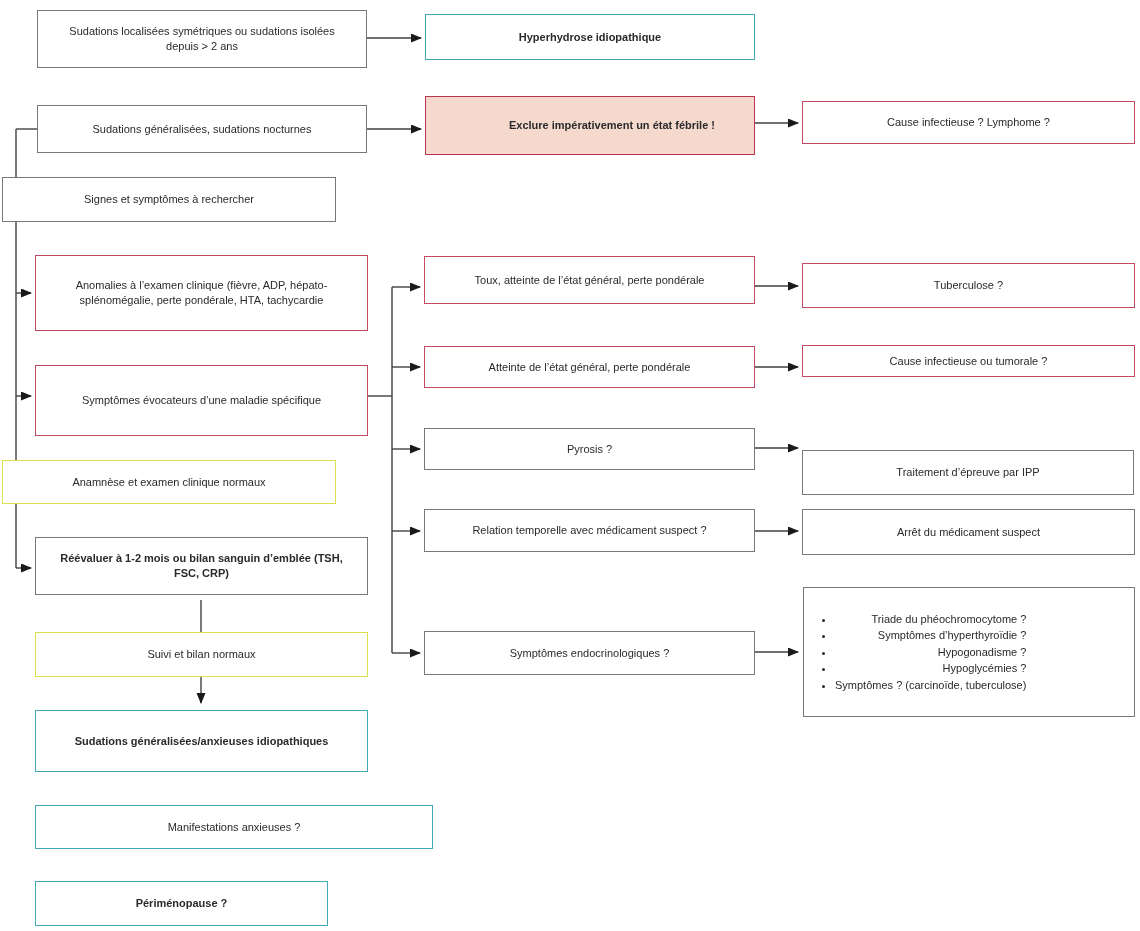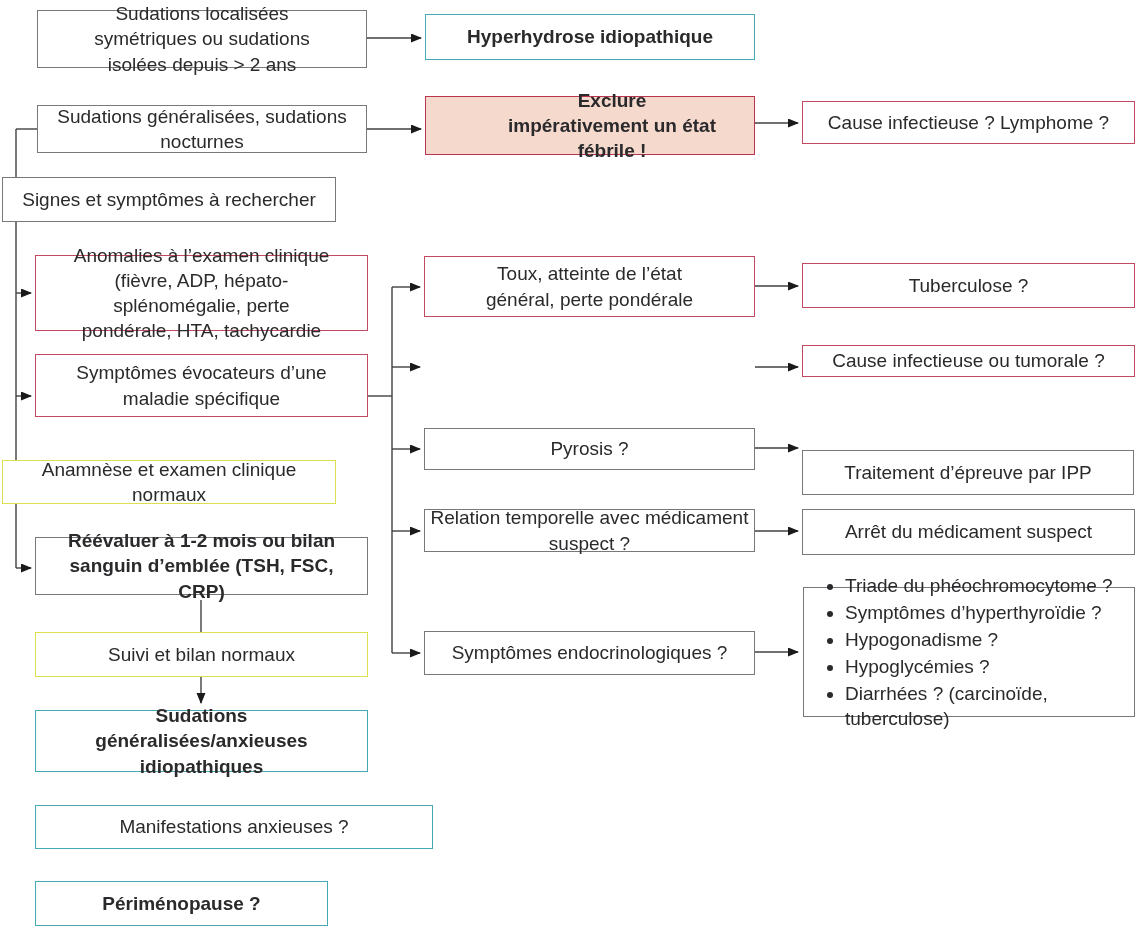--- a/index.html
+++ b/index.html
@@ -11,35 +11,35 @@
     position:relative; width:1140px; height:931px; background:#ffffff;
     font-family:"Liberation Sans", sans-serif; color:var(--ink);
   }
   svg.wires{position:absolute; left:0; top:0; z-index:0;}
   svg.wires line{stroke:var(--line); stroke-width:1.4;}
   svg.wires .arrhead{fill:#1a1a1a;}
   .node{
     position:absolute; z-index:1; box-sizing:border-box;
     display:flex; align-items:center; justify-content:center;
     background:#ffffff; text-align:center;
-    font-size:19px; line-height:1.32; padding:2px 4px;
+    font-size:11px; line-height:1.32; padding:2px 4px;
   }
   .node span{display:inline-block;}
   .b-gray{border:1.6px solid var(--gray);}
   .b-teal{border:1.6px solid var(--teal);}
   .b-red{border:1.4px solid var(--red);}
   .b-red-strong{border:1.6px solid var(--red-strong);}
   .b-yellow{border:1.6px solid var(--yellow);}
   .fill-salmon{background:var(--salmon-fill);padding-left:48px;}
   .bold{font-weight:bold;}
   .mw210{max-width:210px;} .mw250{max-width:250px;} .mw260{max-width:260px;}
   .mw270{max-width:270px;} .mw300{max-width:300px;}
   .list-node{justify-content:flex-start; align-items:center; text-align:left;}
   .list-node ul{margin:0; padding:0 0 0 26px; list-style:disc;}
-  .list-node li{margin:2px 11px;}
+  .list-node li{margin:2px 1px;text-align:right;}
 </style>
 </head>
 <body>
 
 <div class="canvas">
 
   <svg class="wires" width="1140" height="931" aria-hidden="true">
     <defs>
       <marker id="arr" markerUnits="userSpaceOnUse" markerWidth="12" markerHeight="10" refX="10" refY="4.5" orient="auto">
         <path class="arrhead" d="M0,0 L11,4.5 L0,9 Z"></path>
@@ -95,21 +95,21 @@
   </div>
 
   <div class="node b-gray" style="left:2px; top:177px; width:334px; height:45px;">
     <span>Signes et symptômes à rechercher</span>
   </div>
 
   <div class="node b-red" style="left:35px; top:255px; width:333px; height:76px;">
     <span class="mw260">Anomalies à l’examen clinique (fièvre, ADP, hépato-splénomégalie, perte pondérale, HTA, tachycardie</span>
   </div>
 
-  <div class="node b-red" style="left:35px; top:354px; width:333px; height:63px;">
+  <div class="node b-red" style="left:35px; top:365px; width:333px; height:71px;">
     <span class="mw260">Symptômes évocateurs d’une maladie spécifique</span>
   </div>
 
   <div class="node b-yellow" style="left:2px; top:460px; width:334px; height:44px;">
     <span>Anamnèse et examen clinique normaux</span>
   </div>
 
   <div class="node b-gray bold" style="left:35px; top:537px; width:333px; height:58px;">
     <span class="mw300">Réévaluer à 1-2 mois ou bilan sanguin d’emblée (TSH, FSC, CRP)</span>
   </div>
@@ -123,24 +123,27 @@
   </div>
 
   <div class="node b-teal" style="left:35px; top:805px; width:398px; height:44px;">
     <span>Manifestations anxieuses ?</span>
   </div>
 
   <div class="node b-teal bold" style="left:35px; top:881px; width:293px; height:45px;">
     <span>Périménopause ?</span>
   </div>
 
-  <div class="node b-red" style="left:424px; top:256px; width:331px; height:61px;">
+  <div class="node b-red" style="left:424px; top:256px; width:331px; height:48px;">
     <span class="mw250">Toux, atteinte de l’état général, perte pondérale</span>
   </div>
 
+  <div class="node b-red" style="left:424px; top:346px; width:331px; height:42px;">
+    <span>Atteinte de l’état général, perte pondérale</span>
+  </div>
 
   <div class="node b-gray" style="left:424px; top:428px; width:331px; height:42px;">
     <span>Pyrosis ?</span>
   </div>
 
   <div class="node b-gray" style="left:424px; top:509px; width:331px; height:43px;">
     <span>Relation temporelle avec médicament suspect ?</span>
   </div>
 
   <div class="node b-gray" style="left:424px; top:631px; width:331px; height:44px;">
@@ -162,17 +165,17 @@
   <div class="node b-gray" style="left:802px; top:509px; width:333px; height:46px;">
     <span>Arrêt du médicament suspect</span>
   </div>
 
   <div class="node b-gray list-node" style="left:803px; top:587px; width:332px; height:130px;">
     <ul>
       <li>Triade du phéochromocytome ?</li>
       <li>Symptômes d’hyperthyroïdie ?</li>
       <li>Hypogonadisme ?</li>
       <li>Hypoglycémies ?</li>
-      <li>Diarrhées ? (carcinoïde, tuberculose)</li>
+      <li>Symptômes ? (carcinoïde, tuberculose)</li>
     </ul>
   </div>
 
 </div>
 
 </body></html>

